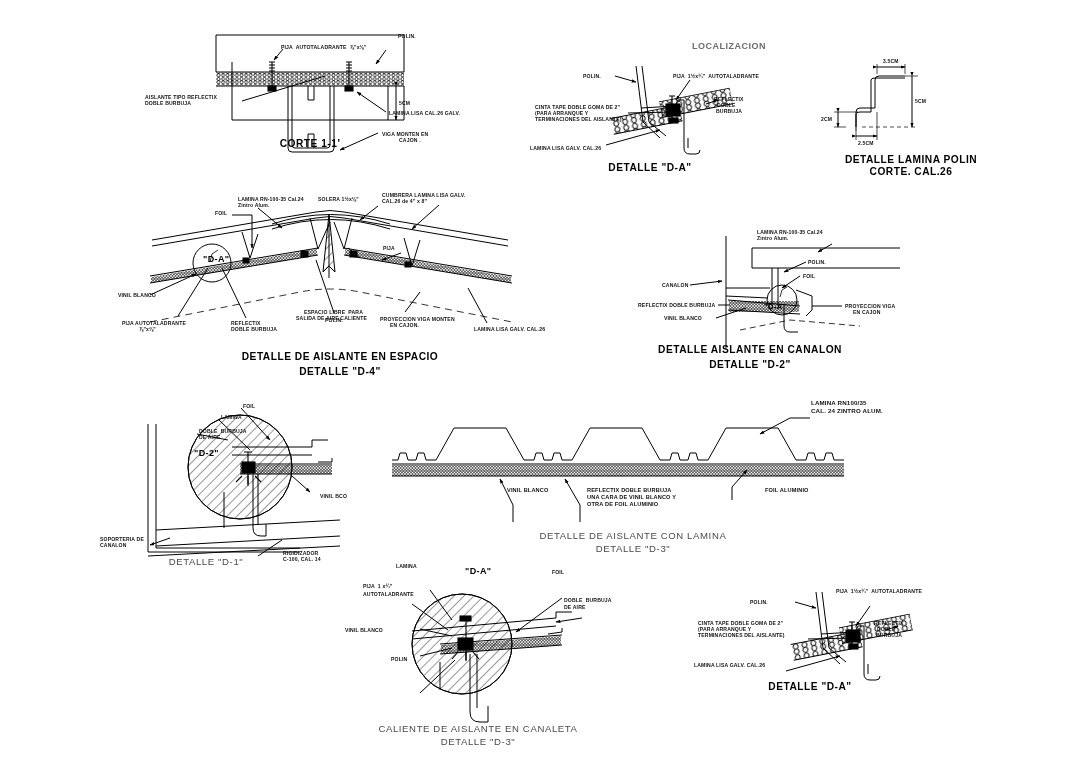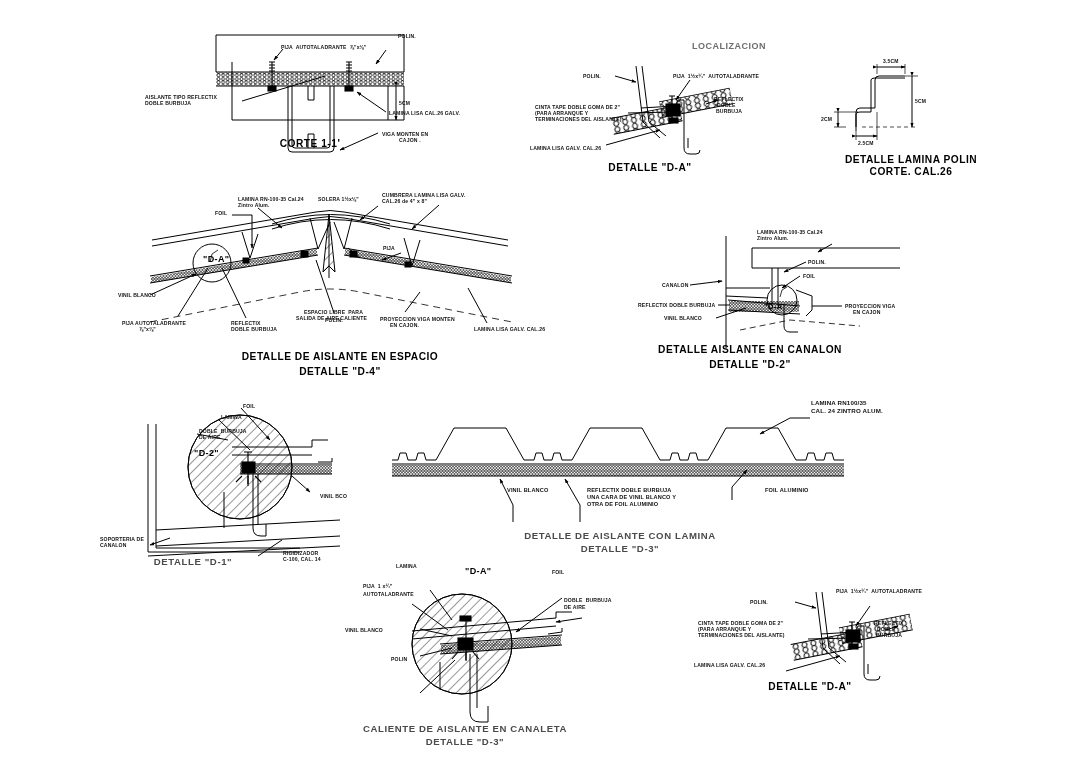--- a/index.html
+++ b/index.html
@@ -6,21 +6,21 @@
   body{width:1084px;height:781px;overflow:hidden;
        font-family:"Liberation Sans","DejaVu Sans",sans-serif;color:#000;}
   #sheet{position:relative;width:1084px;height:781px;background:#fff;}
   svg.cad{position:absolute;left:0;top:0;width:1084px;height:781px;}
   .t{position:absolute;font-size:5.1px;line-height:6.2px;letter-spacing:.15px;
      white-space:pre;color:#111;font-weight:700;}
   .t.dim{font-size:5px;}
   .ttl{position:absolute;font-weight:900;font-size:10.2px;letter-spacing:.5px;
        white-space:pre;text-align:center;color:#000;}
   .ttl.lite{color:#6e6e6e;font-size:9px;}
-  .ttl.thin{font-weight:700;font-size:9.6px;color:#4a4a4a;letter-spacing:.6px;}
+  .ttl.thin{font-weight:400;font-size:9.6px;color:#4a4a4a;letter-spacing:.6px;margin-left:13px;}
   .bub{position:absolute;font-weight:900;font-size:9px;letter-spacing:.4px;white-space:pre;}
   .c{text-align:center;transform:translateX(-50%);}
 </style>
 </head>
 <body>
 
 <div id="sheet">
 
 <svg class="cad" viewBox="0 0 1084 781">
   <defs>

